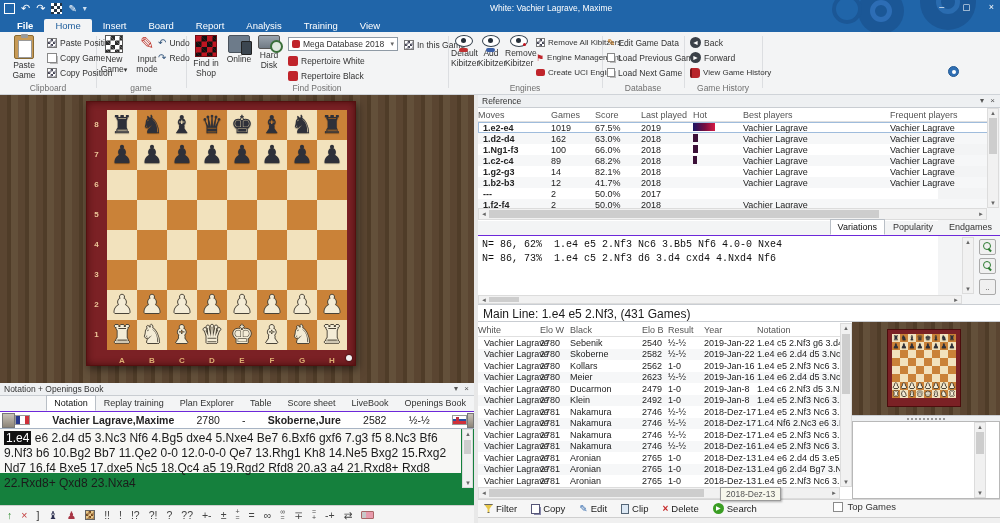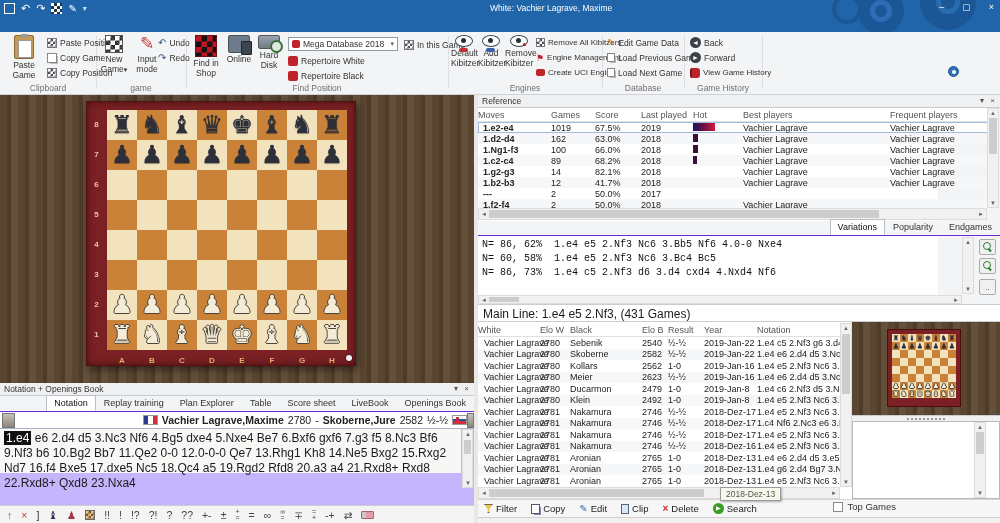--- a/index.html
+++ b/index.html
@@ -81,23 +81,23 @@
   .move-dot{position:absolute;right:4px;bottom:5px;width:6px;height:6px;border-radius:50%;background:#f2f2f2;box-shadow:0 0 2px #000;}
 
   
   .phead{position:absolute;height:13px;background:#eef0f2;border-bottom:1px solid #c9cdd2;font-size:8.5px;color:#333;line-height:12px;padding-left:4px;}
   .phead .pctl{position:absolute;top:0;font-size:8px;color:#555;}
   .tabbar{position:absolute;display:flex;align-items:flex-end;background:#f3f4f5;border-bottom:1px solid #6d28d9;justify-content:flex-end;}
   .ntab{font-size:9px;color:#333;padding:2px 7px 2px;white-space:nowrap;border:1px solid transparent;}
   .ntab.active{background:#fff;border:1px solid #b9bfc6;border-bottom:1px solid #fff;color:#111;}
 
   
-  .notation-pane{position:absolute;left:0;top:383px;width:474px;height:124px;background:#c4b5fd;}
+  .notation-pane{position:absolute;left:0;top:383px;width:474px;height:124px;background:#15803d;}
   .playerbar{position:absolute;left:0;top:29px;width:474px;height:17px;background:#fff;border-bottom:1px solid #a8b4c4;display:flex;align-items:center;}
-  .pb-center{flex:1;display:flex;justify-content:flex-end;align-items:center;gap:4px;font-size:10.5px;white-space:nowrap;}
+  .pb-center{flex:1;display:flex;justify-content:space-between;align-items:center;gap:4px;font-size:10.5px;white-space:nowrap;}
   .pb-center b{font-weight:bold;}
   .avatar{width:13px;height:15px;margin-left:2px;background:linear-gradient(#c9c2b8,#8d8578);border:1px solid #777;}
   .avatar.right{width:7px;margin:0;}
   .flag{width:15px;height:10px;display:inline-block;border:1px solid #999;}
   .flag-fr{background:linear-gradient(90deg,#2a3b8f 33%,#fff 33% 66%,#d0303a 66%);}
   .flag-si{background:linear-gradient(#fff 33%,#2a4f9f 33% 66%,#d0303a 66%);position:relative;}
   .flag-si:after{content:"";position:absolute;left:3px;top:1px;width:3px;height:4px;background:#c03040;}
   .moves{position:absolute;left:0;top:46px;width:461px;height:44px;padding:2px 4px;font-size:12px;line-height:15px;color:#1b1b1b;background:#f7f7f5;}
   .chip{background:#111;color:#fff;padding:0 2px;}
   .opening{position:absolute;left:0;top:106px;width:474px;height:14px;font-size:9.5px;color:#3a5fa8;padding:1px 0 0 5px;background:#fcfcfc;border-top:1px solid #ddd;white-space:nowrap;}
@@ -189,20 +189,30 @@
       <span class="qi qi-board"></span>
       <span class="qi qi-pen">✎</span>
       <span class="caret">▾</span>
     </div>
     <div class="tb-title">White: Vachier Lagrave, Maxime</div>
     <div class="winbtns">
       <span>–</span>
       <span>▢</span>
       <span>×</span>
     </div>
+    <div class="rtabs" id="ribbon-tabs">
+        <div class="rtab file">File</div>
+        <div class="rtab active">Home</div>
+        <div class="rtab">Insert</div>
+        <div class="rtab">Board</div>
+        <div class="rtab">Report</div>
+        <div class="rtab">Analysis</div>
+        <div class="rtab">Training</div>
+        <div class="rtab">View</div>
+      </div>
   </div>
 
   <div class="ribbon">
     <div class="gsep" style="left:96px"></div>
       <div class="gsep" style="left:186px"></div>
     <div class="gsep" style="left:448px"></div>
       <div class="gsep" style="left:602px"></div>
     <div class="gsep" style="left:684px"></div>
       <div class="gsep" style="left:762px"></div>
 
@@ -663,21 +673,20 @@
       <span class="arr" style="right:2px">►</span>
     </div>
 
     <div class="tabbar" id="var-tabs" style="left:0;top:126px;width:522px;height:15px;position:absolute">
         <div class="ntab active">Variations</div>
         <div class="ntab">Popularity</div>
         <div class="ntab">Endgames</div>
       </div>
     <div class="rp" style="left:4px;top:143px;width:480px" id="var-lines">
         <div class="mono">N= 86, 62%  1.e4 e5 2.Nf3 Nc6 3.Bb5 Nf6 4.0-0 Nxe4</div>
-        <div class="mono">N= 60, 58%  1.e4 e5 2.Nf3 Nc6 3.Bc4 Bc5</div>
         <div class="mono">N= 86, 73%  1.e4 c5 2.Nf3 d6 3.d4 cxd4 4.Nxd4 Nf6</div>
       </div>
     <div class="vscroll" style="left:484px;top:142px;height:57px">
       <span class="arr" style="top:1px">▲</span>
       <span class="arr" style="bottom:1px">▼</span>
     </div>
     <div class="varbtn" style="left:501px;top:144px">
         <span class="ic-mag"></span>
       </div>
     <div class="varbtn" style="left:501px;top:163px">

